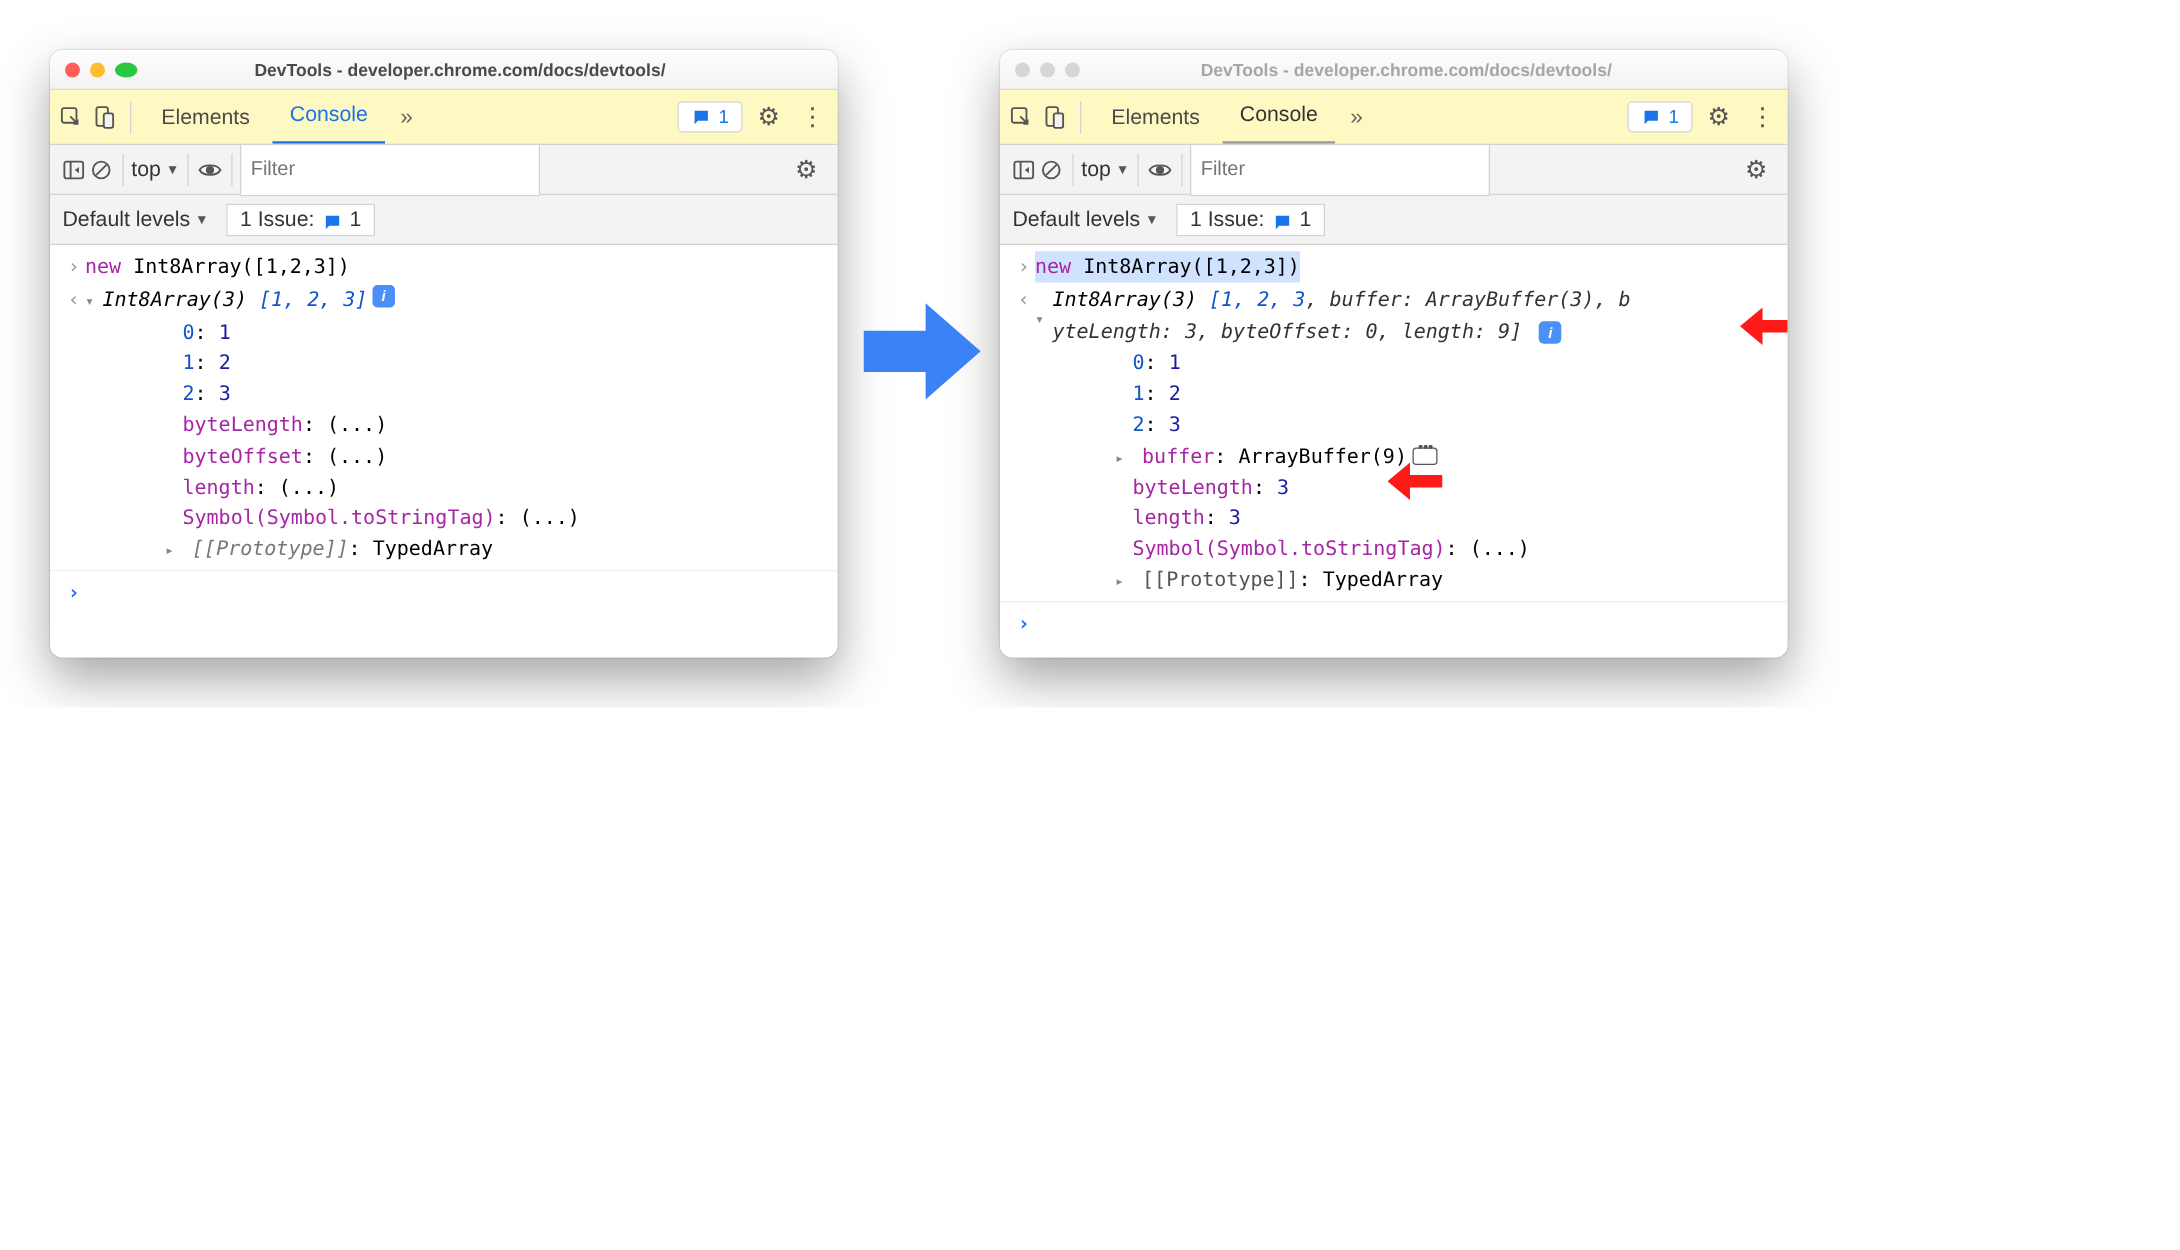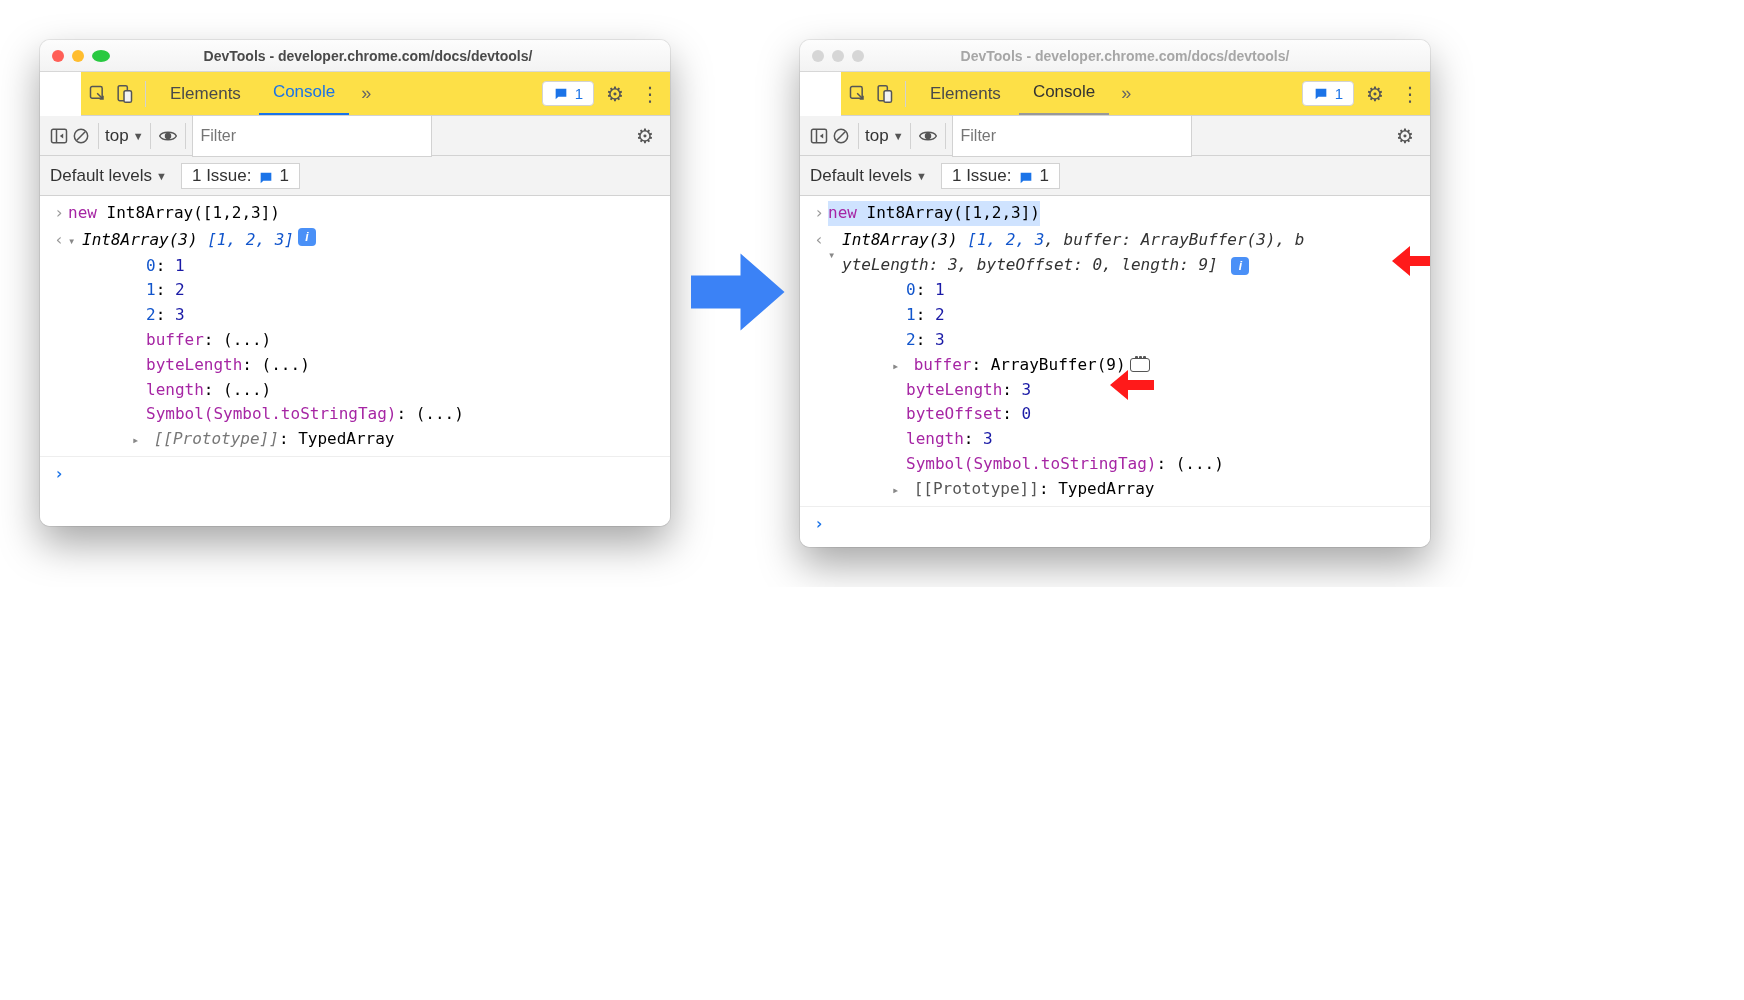--- a/index.html
+++ b/index.html
@@ -32,21 +32,21 @@
   }
   .dots { display:flex; gap:8px; }
   .dot { width:12px; height:12px; border-radius:50%; }
   .dot.r { background:#ff5f57; } .dot.y { background:#ffbd2e; } .dot.g { background:#28c940; }
   .dot.off { background:#d6d6d6; }
   .title { flex:1; text-align:center; font-weight:600; font-size:14px; color:#4a4a4a; padding-right:40px;}
   .inactive .title { color:#a6a6a6; }
 
   .tabbar {
     height:44px; display:flex; align-items:center; border-bottom:1px solid #d2d2d2;
-    background:#fde047; padding:0 6px; gap:4px;margin-left:41px;
+    background:#fef9c3; padding:0 6px; gap:4px;
   }
   .ico { width:22px; height:22px; display:flex; align-items:center; justify-content:center; color:#555; }
   .ico svg{width:20px;height:20px;display:block;}
   .sep { width:1px; height:26px; background:#d2d2d2; margin:0 6px; }
   .tab { padding:10px 14px; font-size:17px; color:#4a4a4a; cursor:pointer; height:44px; display:flex; align-items:center;}
   .tab.active { color:#1a73e8; border-bottom:3px solid #1a73e8; font-weight:500;}
   .chev{font-size:18px;color:#666;padding:0 8px;}
   .spacer{flex:1}
   .issue-pill{display:flex;align-items:center;gap:6px;border:1px solid #d2d2d2;background:#fff;padding:3px 10px;border-radius:4px;color:#1a73e8;font-size:15px;}
   .gear{font-size:20px;color:#555;padding:0 8px;}
@@ -190,22 +190,22 @@
     </div>
     <div class="row">
       <span class="g out">‹</span>
       <span style="width:14px"><span class="disc open"></span></span>
       <span class="ital"><span>Int8Array(3) </span><span class="val">[1, 2, 3]</span></span>
       <span class="info-badge">i</span>
     </div>
     <div class="ind2"><span class="val">0</span><span>: </span><span class="num">1</span></div>
     <div class="ind2"><span class="val">1</span><span>: </span><span class="num">2</span></div>
     <div class="ind2"><span class="val">2</span><span>: </span><span class="num">3</span></div>
-    <div class="ind2"><span class="prop">buffer</span><span>: </span><span>(...)</span></div>
     <div class="ind2"><span class="prop">byteLength</span><span>: </span><span>(...)</span></div>
+    <div class="ind2"><span class="prop">byteOffset</span><span>: </span><span>(...)</span></div>
     <div class="ind2"><span class="prop">length</span><span>: </span><span>(...)</span></div>
     <div class="ind2"><span class="prop">Symbol(Symbol.toStringTag)</span><span>: </span><span>(...)</span></div>
     <div class="ind2" style="padding-left:52px;"><span class="disc"></span> <span class="ital" style="color:#777">[[Prototype]]</span><span>: </span><span>TypedArray</span></div>
     <div class="hr"></div>
     <div class="row">
         <span class="g prompt-blue">›</span>
       </div>
   </div>
 </div>
 
@@ -311,21 +311,20 @@
         <span><span>Int8Array(3) </span><span class="val">[</span><span class="val">1, 2, 3</span><span class="val" style="color:#333">, buffer: ArrayBuffer(3), b</span></span><br>
         <span class="val" style="color:#333">yteLength: 3, byteOffset: 0, length: 9]</span>
         <span class="info-badge">i</span>
       </span>
     </div>
     <div class="ind2"><span class="val">0</span><span>: </span><span class="num">1</span></div>
     <div class="ind2"><span class="val">1</span><span>: </span><span class="num">2</span></div>
     <div class="ind2"><span class="val">2</span><span>: </span><span class="num">3</span></div>
     <div class="ind2" style="padding-left:52px;"><span class="disc"></span> <span class="prop">buffer</span><span>: </span><span>ArrayBuffer(9)</span><span class="mem-badge"></span></div>
     <div class="ind2"><span class="prop">byteLength</span><span>: </span><span class="num">3</span></div>
-    <div class="ind2"><span class="prop">byteOffset</span><span>: </span><span class="num">0</span></div>
     <div class="ind2"><span class="prop">length</span><span>: </span><span class="num">3</span></div>
     <div class="ind2"><span class="prop">Symbol(Symbol.toStringTag)</span><span>: </span><span>(...)</span></div>
     <div class="ind2" style="padding-left:52px;"><span class="disc"></span> <span style="color:#555">[[Prototype]]</span><span>: </span><span>TypedArray</span></div>
     <div class="hr"></div>
     <div class="row">
         <span class="g prompt-blue">›</span>
       </div>
   </div>
 
   <div class="red-arrow" style="top:206px;right:-6px;">

